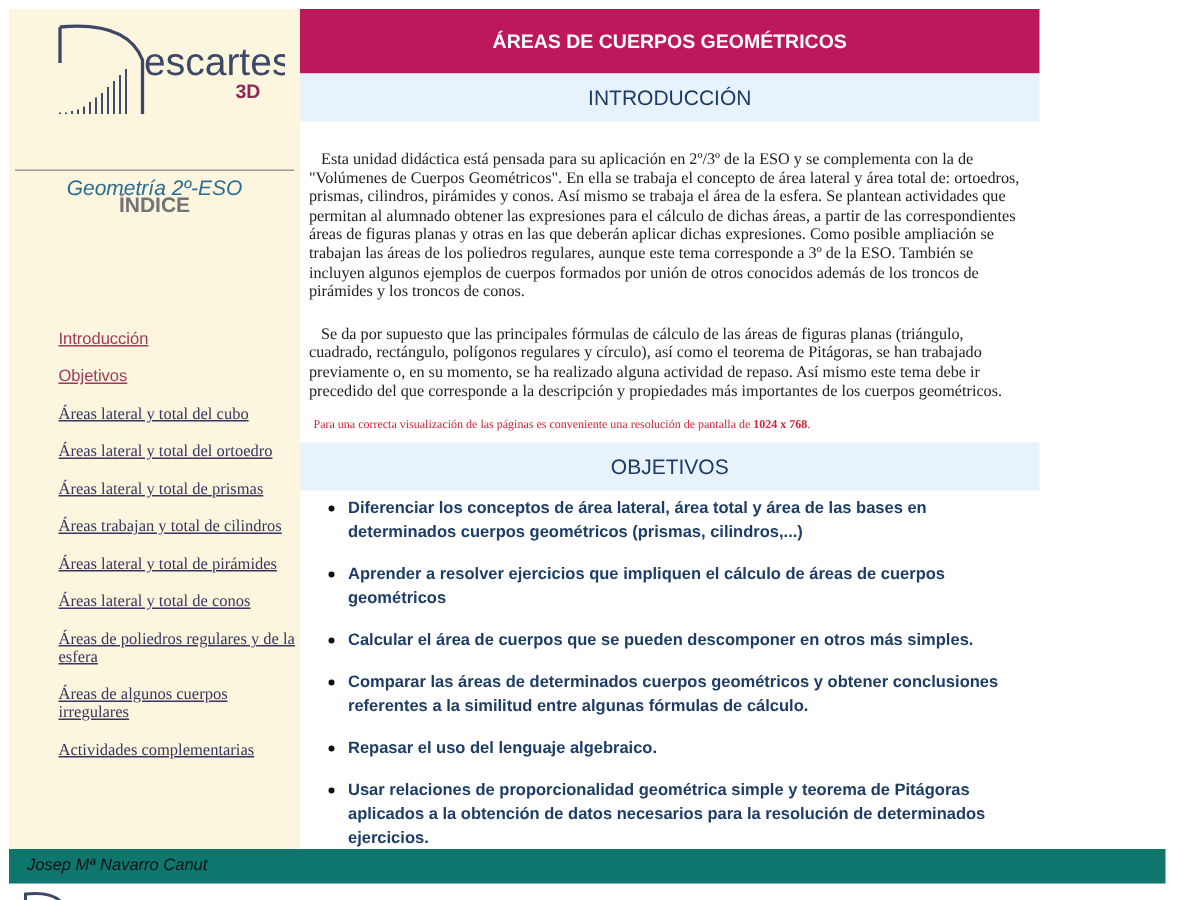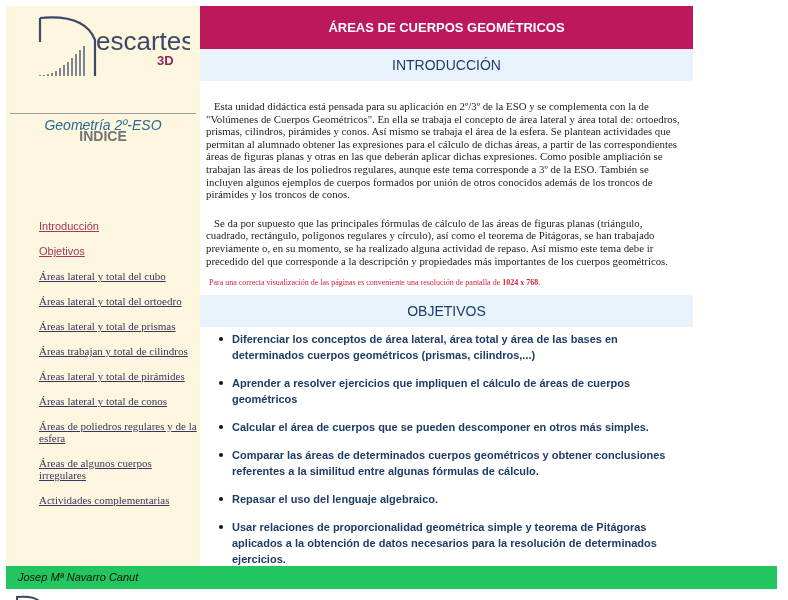--- a/index.html
+++ b/index.html
@@ -17,21 +17,21 @@
   #main { position: absolute; left: 200px; top: 6px; width: 493px; height: 560px; background: #ffffff; }
   #title-bar { height: 43px; background: #be185d; color: #fff; font-weight: bold; font-size: 13px; text-align: center; line-height: 43px; }
   .section-head { height: 32px; background: #e8f2fb; color: #1d3d66; text-align: center; line-height: 32px; font-size: 14px; }
   #intro-text { font-family: "Liberation Serif", serif; font-size: 10.8px; line-height: 12.6px; color: #222; padding: 3px 6px 0 6px; }
   #intro-text p { margin: 16px 0 11px 0; text-indent: 8px; }
   #resolution-note { font-family: "Liberation Serif", serif; font-size: 8px; color: #d2233a; padding: 0 0 0 9px; margin: 2px 0 8px 0; }
   #resolution-note b { font-weight: bold; margin-top: 12px; }
   #objectives { list-style: none; margin: 0; padding: 4px 10px 0 14px; font-size: 11px; line-height: 16px; color: #1d3d66; }
   #objectives li { position: relative; padding-left: 18px; margin-bottom: 12px; font-weight: bold; }
   #objectives li .bullet { position: absolute; left: 5px; top: 6px; width: 4px; height: 4px; border-radius: 50%; background: #111; }
-  #footer { position: absolute; left: 6px; top: 566px; width: 771px; height: 23px; background: #22c55e; }
+  #footer { position: absolute; left: 6px; top: 566px; width: 771px; height: 23px; background: #0f766e; }
   #footer span { position: absolute; left: 12px; top: 5px; font-style: italic; font-size: 11px; color: #111; }
   #bottom-logo { position: absolute; left: 14px; top: 590px; width: 40px; height: 10px; }
 </style>
 </head>
 <body>
 
 <div id="sidebar">
   <div id="logo">
     <svg viewBox="0 0 160 70">
       <path d="M10 8 L10 32 M10 8 Q55 4 65 30 L65 66" fill="none" stroke="#3d4868" stroke-width="2.2"></path>

